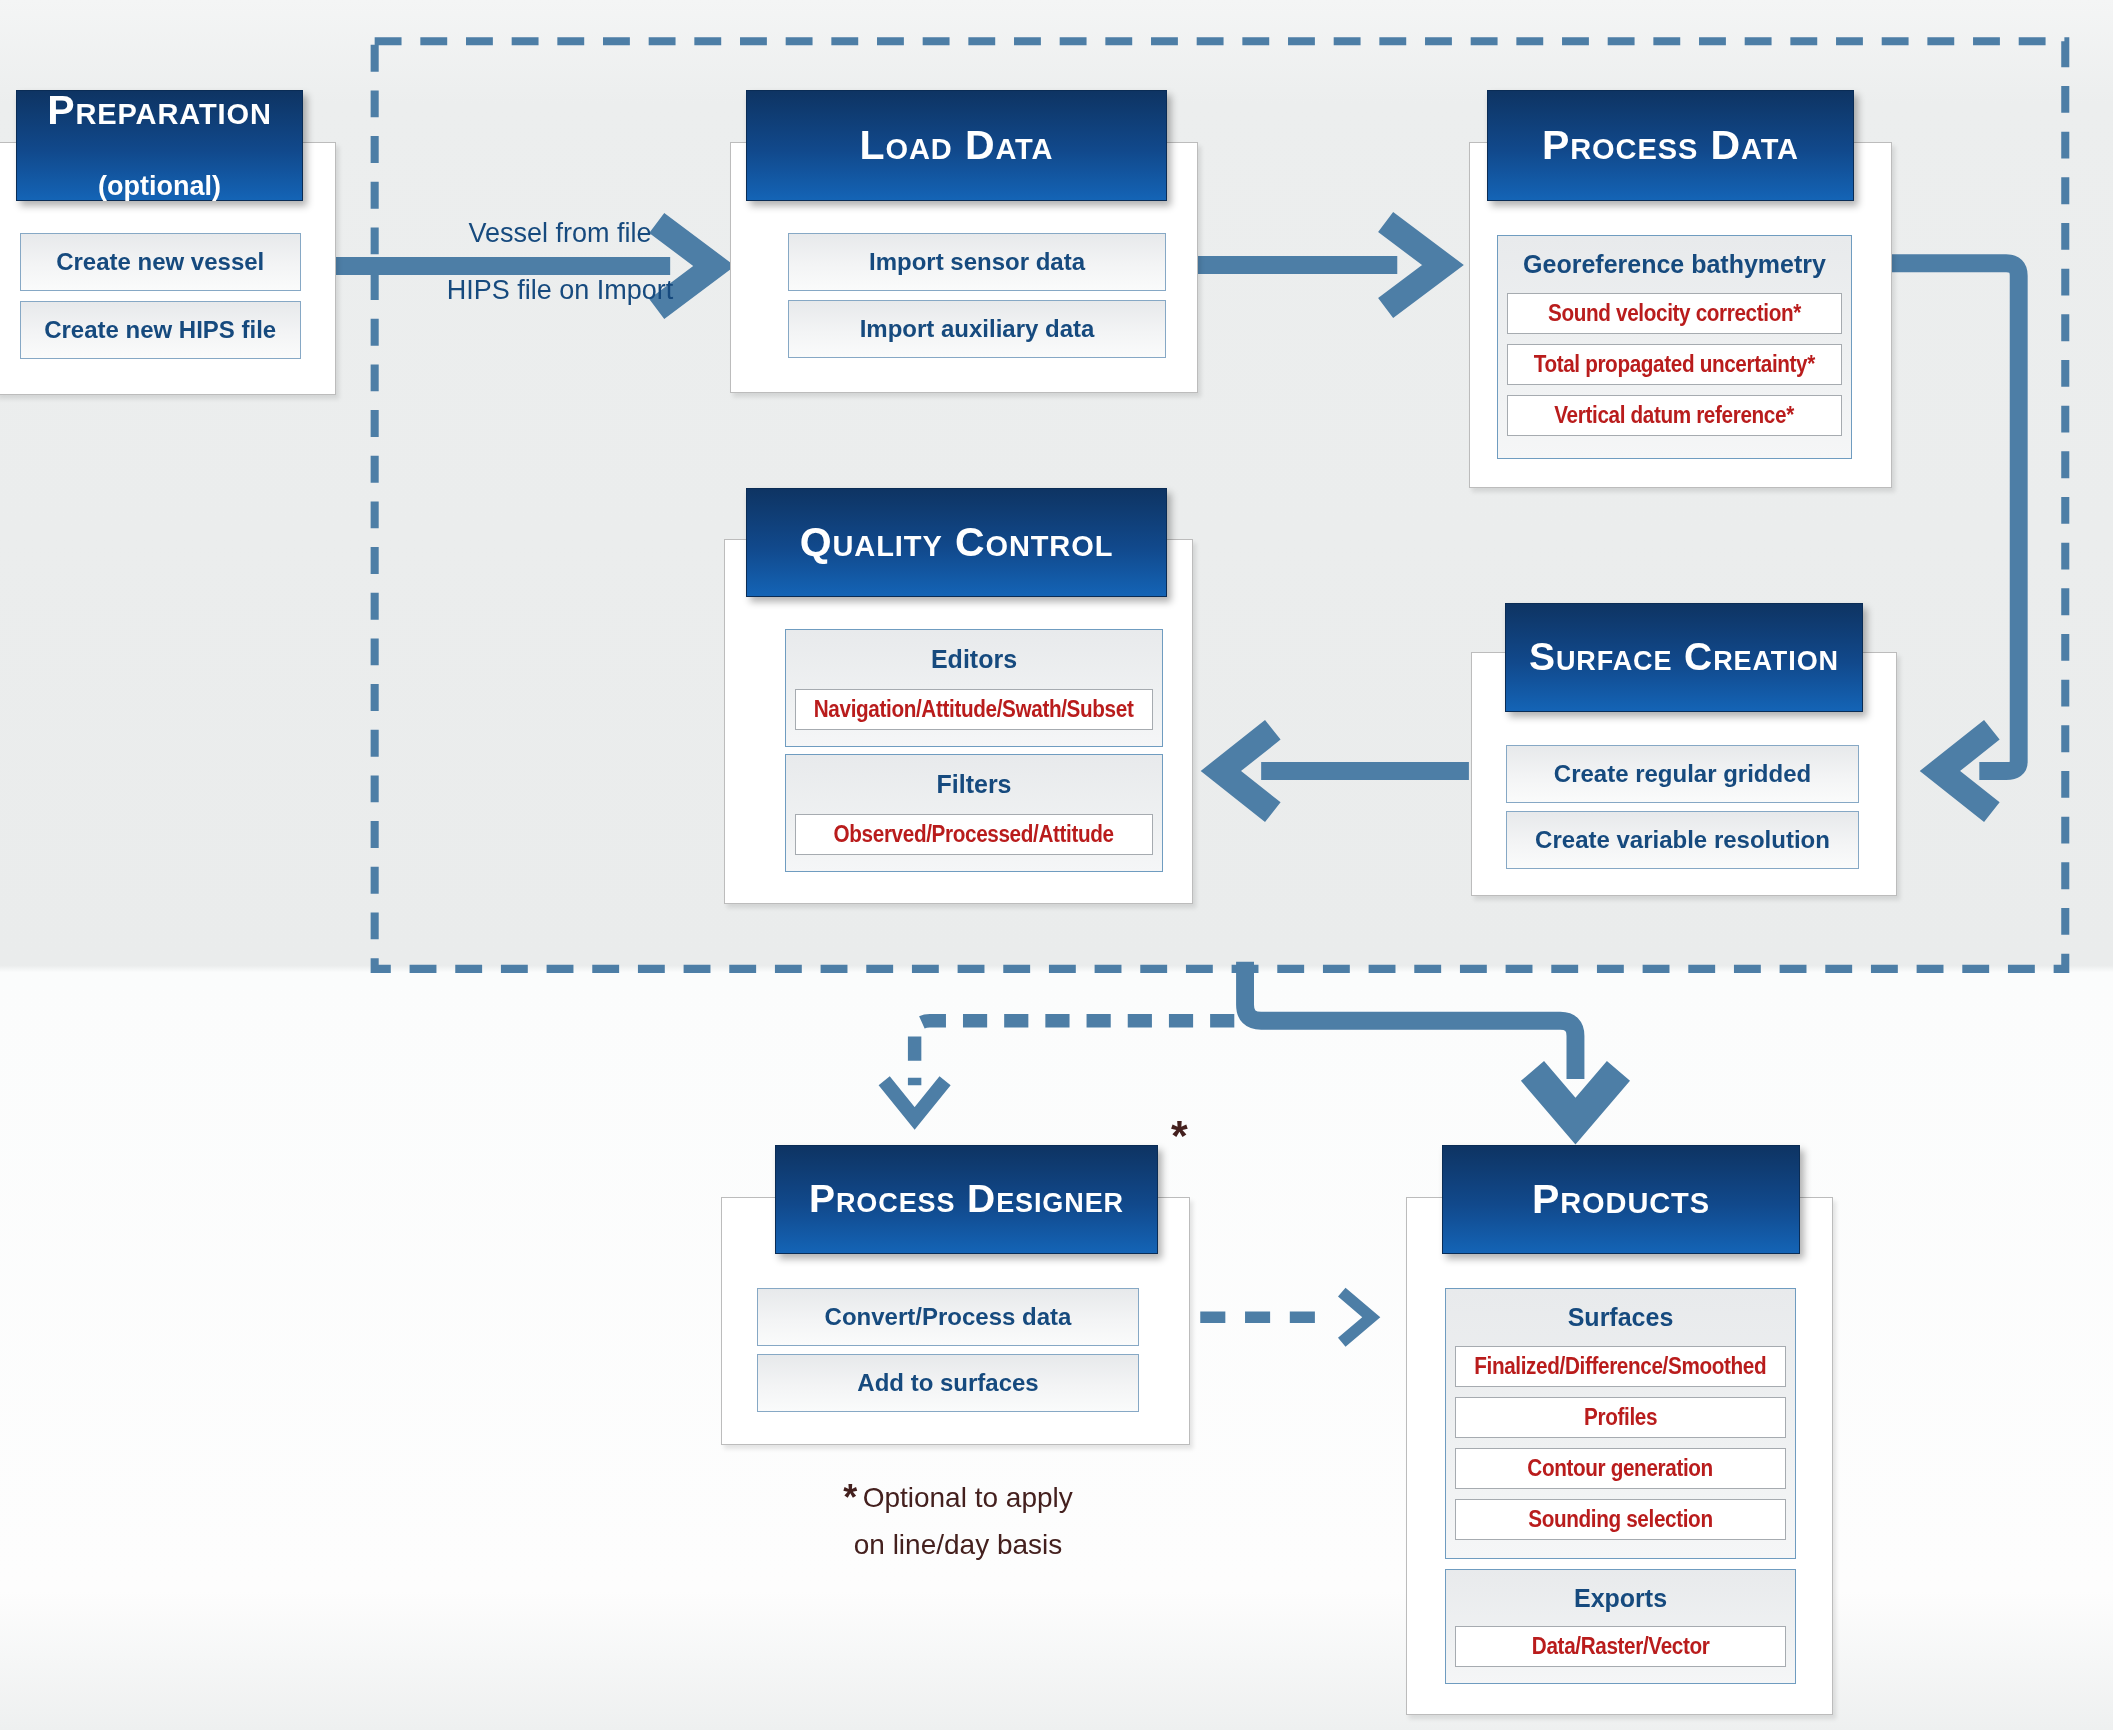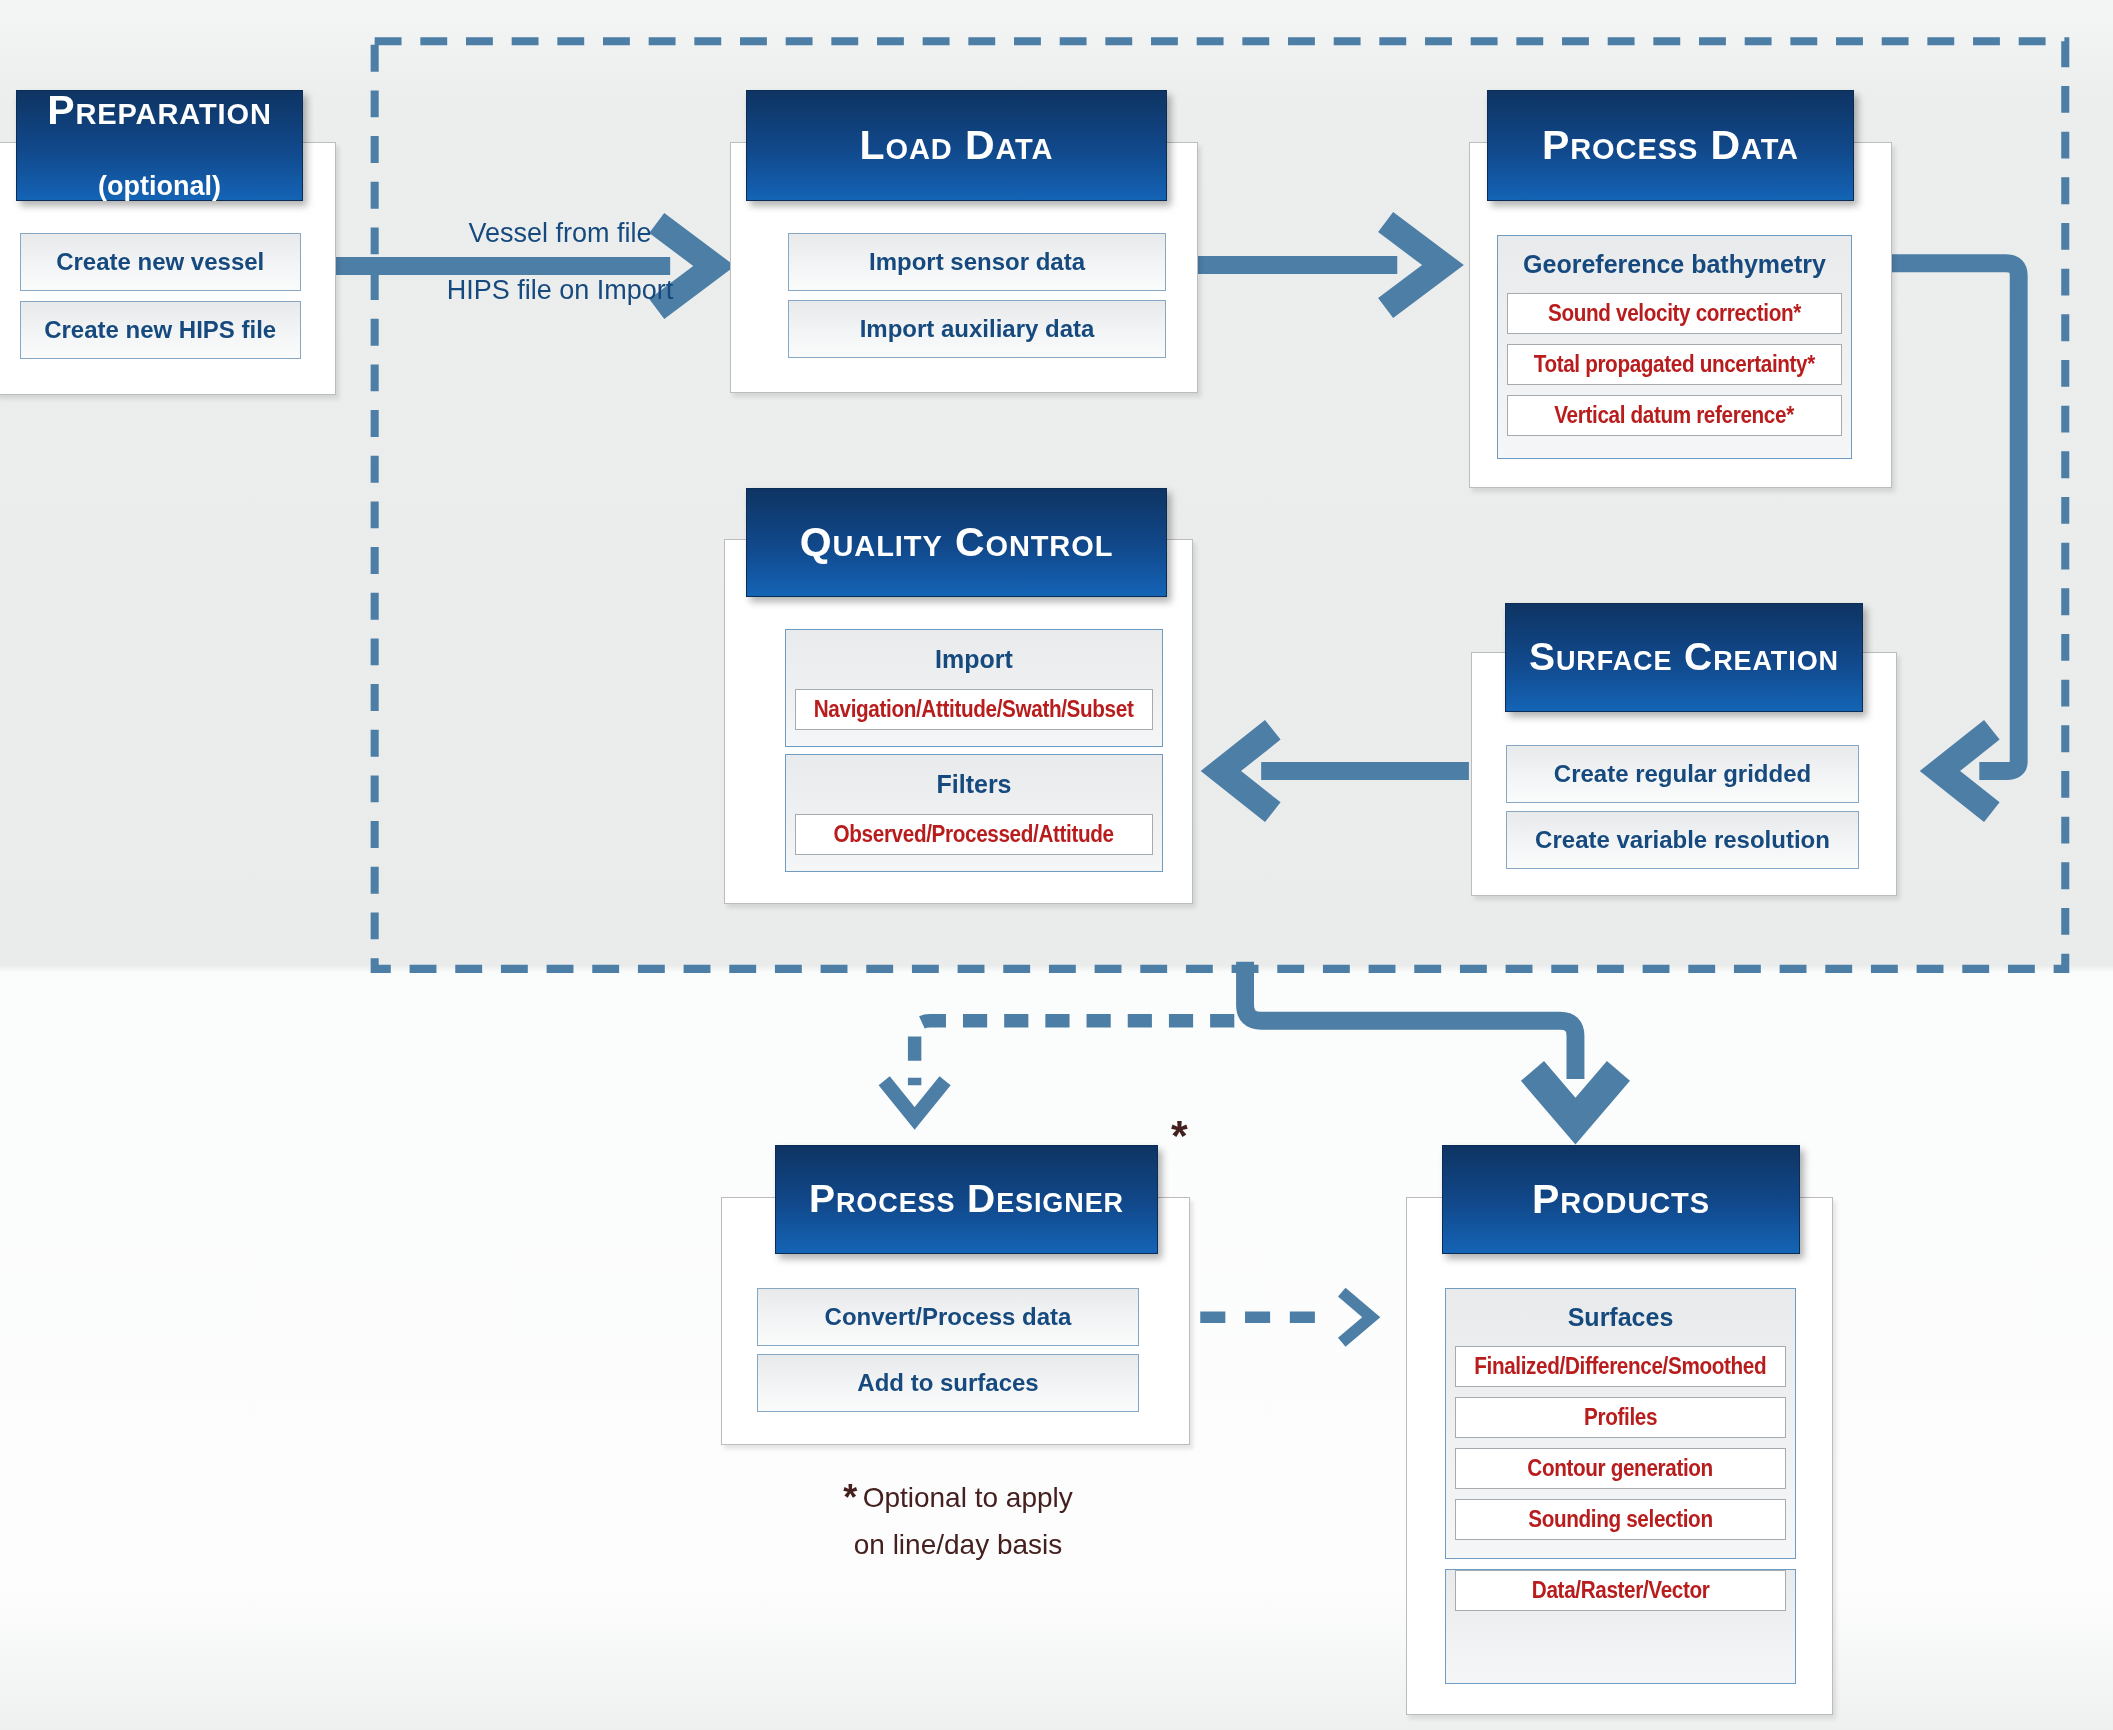--- a/index.html
+++ b/index.html
@@ -127,21 +127,21 @@
     <div class="row">
         <span class="cond">Vertical datum reference*</span>
       </div>
   </div>
 
   <div class="panel" style="left:724px;top:539px;width:467px;height:363px;"></div>
   <div class="hdr" style="left:746px;top:488px;width:419px;height:107px;">
     <div class="t1">Quality Control</div>
   </div>
   <div class="grp" style="left:785px;top:629px;width:376px;height:116px;">
-    <div class="gt" style="height:59px;">Import</div>
+    <div class="gt" style="height:59px;">Editors</div>
     <div class="row">
         <span class="cond">Navigation/Attitude/Swath/Subset</span>
       </div>
   </div>
   <div class="grp" style="left:785px;top:754px;width:376px;height:116px;">
     <div class="gt" style="height:59px;">Filters</div>
     <div class="row">
         <span class="cond">Observed/Processed/Attitude</span>
       </div>
   </div>
@@ -179,19 +179,20 @@
         <span class="cond">Profiles</span>
       </div>
     <div class="row">
         <span class="cond">Contour generation</span>
       </div>
     <div class="row">
         <span class="cond">Sounding selection</span>
       </div>
   </div>
   <div class="grp" style="left:1445px;top:1569px;width:349px;height:113px;">
+    <div class="gt" style="height:56px;">Exports</div>
     <div class="row">
         <span class="cond">Data/Raster/Vector</span>
       </div>
   </div>
 
 </div>
 
 
 </body></html>

